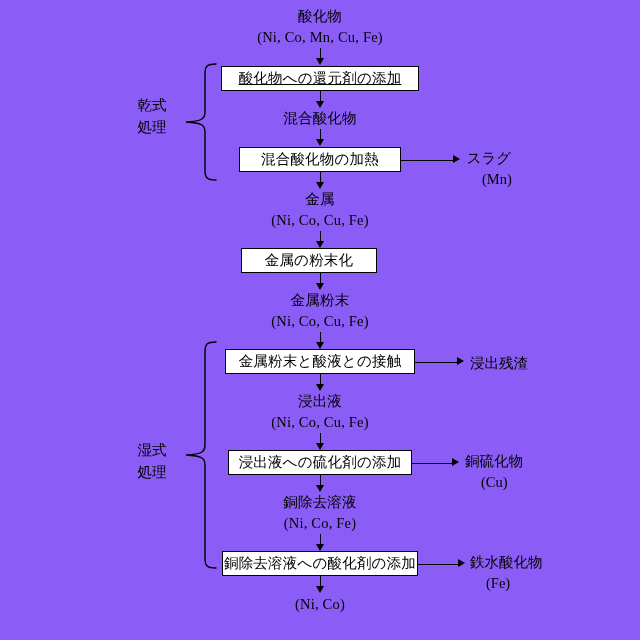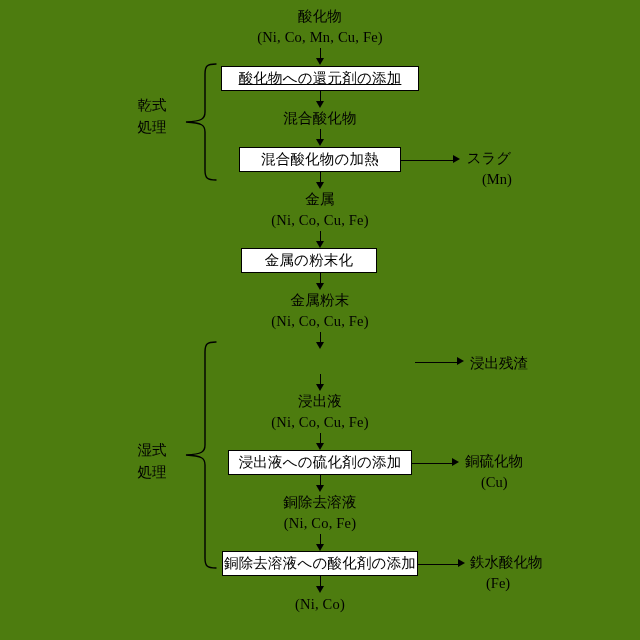--- a/index.html
+++ b/index.html
@@ -8,21 +8,21 @@
     background: #ffffff;
   }
   body {
     font-family: "Liberation Serif", "DejaVu Serif", serif;
     color: #000000;
   }
   #canvas {
     position: relative;
     width: 640px;
     height: 640px;
-    background: #4d7c0f;
+    background: #8b5cf6;
     overflow: hidden;
   }
 
   
   .node {
     position: absolute;
     text-align: center;
     line-height: 1.42;
     font-size: 14.5px;
     white-space: nowrap;
@@ -151,20 +151,23 @@
   <div class="arrow-down" style="left:315.8px; top:283px;"></div>
 
   <div class="node" style="left:245px; top:290px; width:150px;">
     <span class="l1">金属粉末</span>
     <span class="l2">(Ni, Co, Cu, Fe)</span>
   </div>
 
   <div class="vline" style="left:320px; top:332px; height:12px;"></div>
   <div class="arrow-down" style="left:315.8px; top:342px;"></div>
 
+  <div class="box" style="left:225px; top:349px; width:190px; height:25px;">
+    <span>金属粉末と酸液との接触</span>
+  </div>
 
   <div class="hline" style="left:415px; top:361.5px; width:44px;"></div>
   <div class="arrow-right" style="left:457px; top:357.3px;"></div>
   <div class="side" style="left:470px; top:353px;">
     <span class="sl1">浸出残渣</span>
   </div>
 
   <div class="vline" style="left:320px; top:374px; height:12px;"></div>
   <div class="arrow-down" style="left:315.8px; top:384px;"></div>
 

